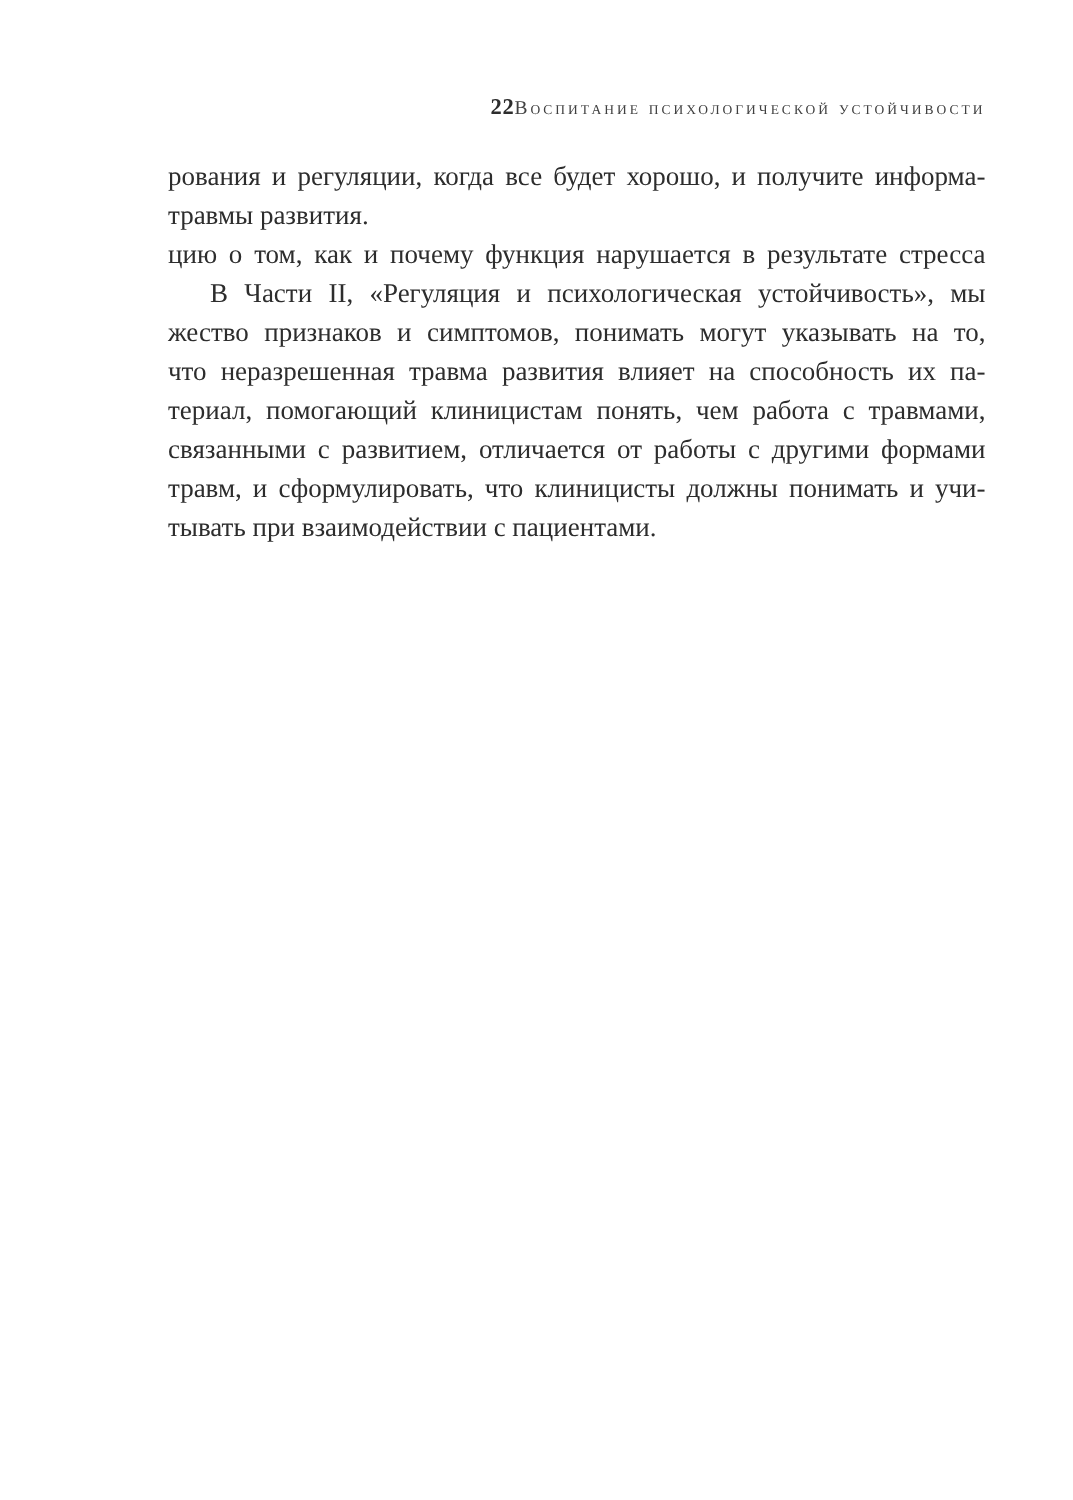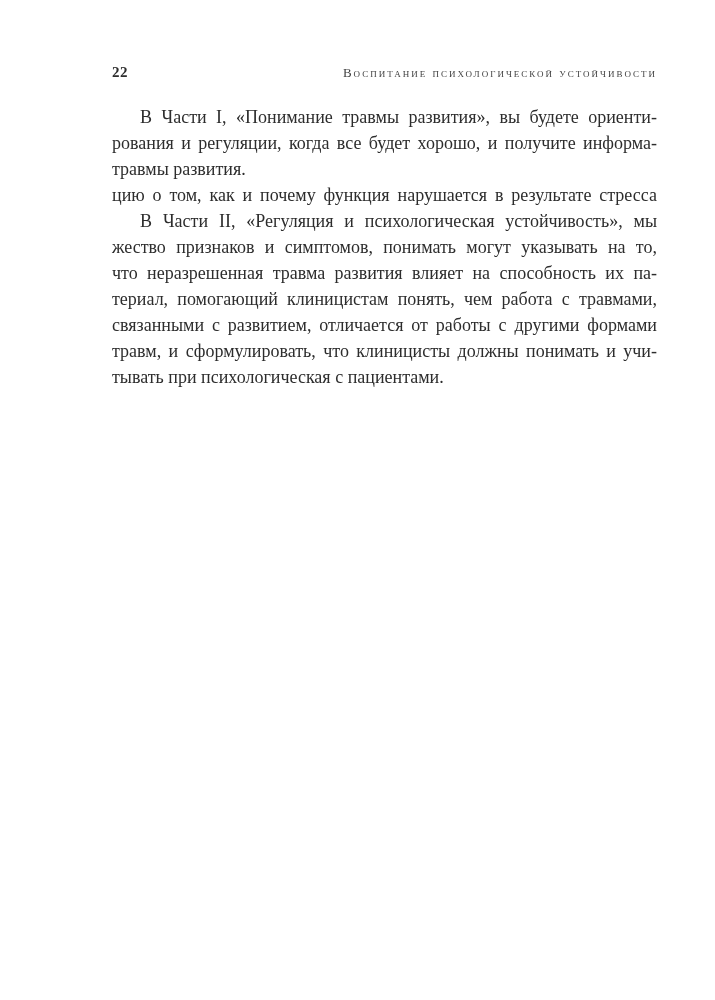--- a/index.html
+++ b/index.html
@@ -14,21 +14,21 @@
     background: #ffffff;
     overflow: hidden;
     font-family: "Liberation Serif", "DejaVu Serif", serif;
   }
   .running-header {
     position: absolute;
     left: 112px;
     top: 64px;
     width: 545px;
     display: flex;
-    justify-content: space-between;
+    justify-content: flex-end;
     align-items: baseline;
   }
   .page-number {
     font-size: 15px;
     font-weight: bold;
     color: #2d2d2d;
     letter-spacing: 0.5px;
   }
   .running-head {
     font-size: 13px;
@@ -69,31 +69,30 @@
 <div class="page">
 
   <header class="running-header">
     <span class="page-number">22</span>
     <span class="running-head">Воспитание психологической устойчивости</span>
   </header>
 
   <main class="text-block">
 
     <p class="para">
-      <span class="line first">В Части I, «Понимание травмы развития», вы будете ориенти-</span>
       <span class="line">рования и регуляции, когда все будет хорошо, и получите информа-</span>
       <span class="line last">травмы развития.</span>
       <span class="line">цию о том, как и почему функция нарушается в результате стресса</span>
     </p>
 
     <p class="para">
       <span class="line first">В Части II, «Регуляция и психологическая устойчивость», мы</span>
       <span class="line">жество признаков и симптомов, понимать могут указывать на то,</span>
       <span class="line">что неразрешенная травма развития влияет на способность их па-</span>
       <span class="line">териал, помогающий клиницистам понять, чем работа с травмами,</span>
       <span class="line">связанными с развитием, отличается от работы с другими формами</span>
       <span class="line">травм, и сформулировать, что клиницисты должны понимать и учи-</span>
-      <span class="line last">тывать при психологическая с пациентами.</span>
+      <span class="line last">тывать при взаимодействии с пациентами.</span>
     </p>
 
   </main>
 
 </div>
 
 </body></html>

